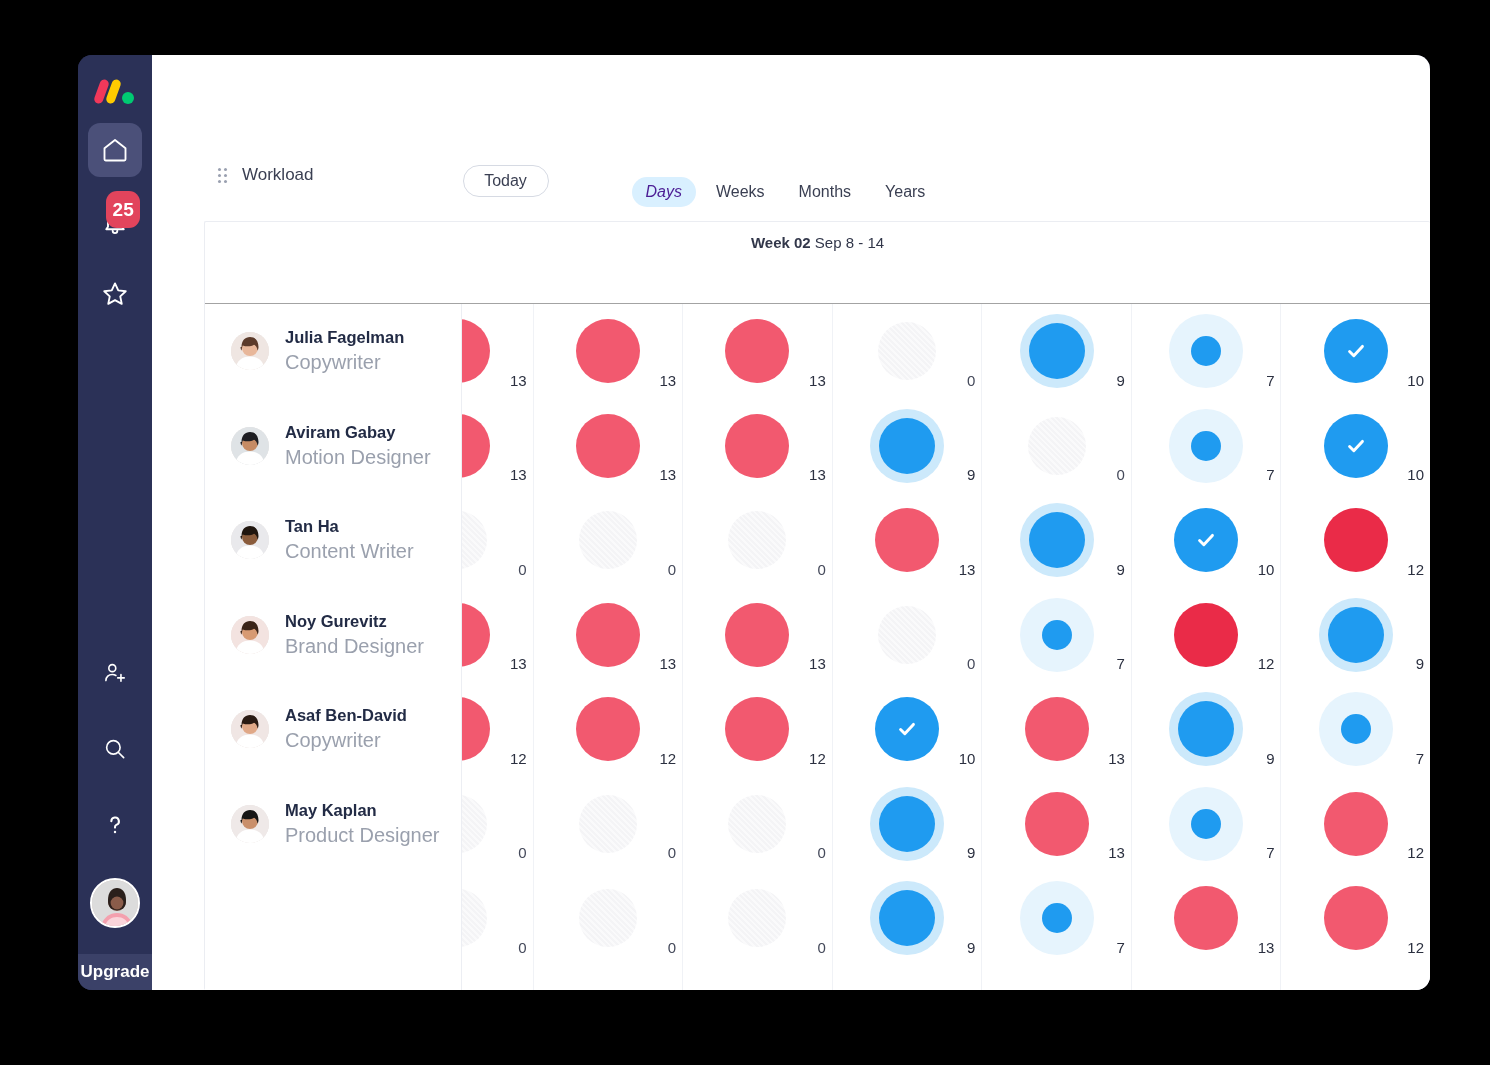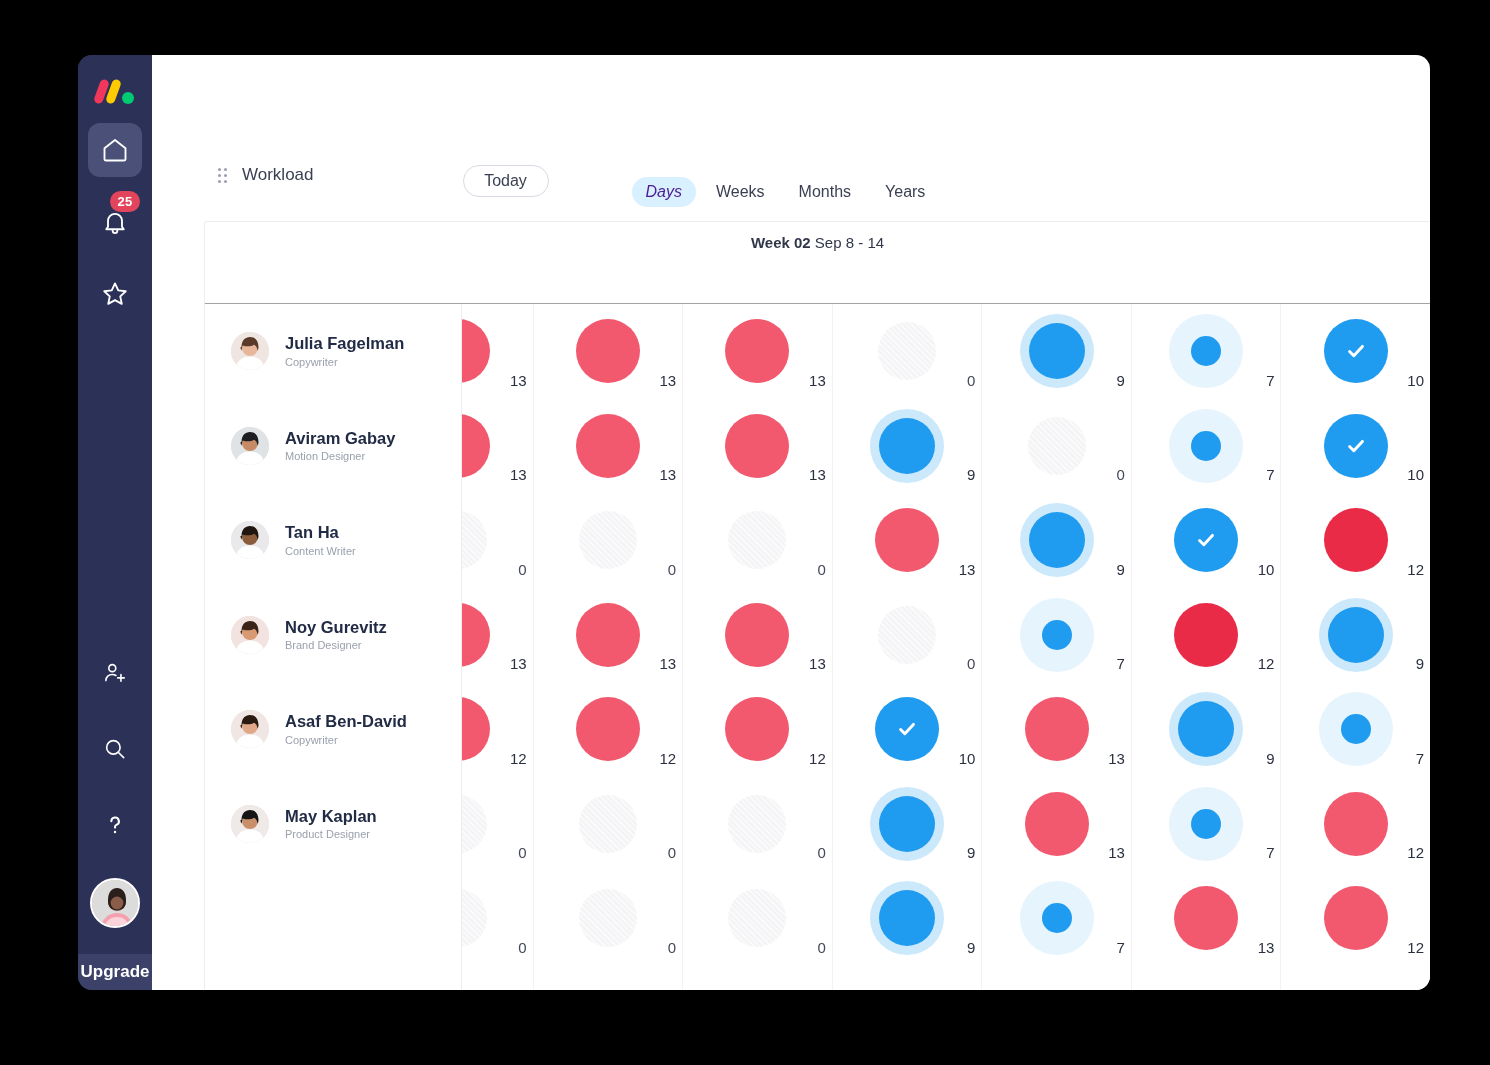--- a/index.html
+++ b/index.html
@@ -45,24 +45,24 @@
 
   .rail-btn {
     width: 54px; height: 54px; margin-top: 18px;
     display: flex; align-items: center; justify-content: center;
     border-radius: 12px; position: relative;
   }
   .rail-btn.active { background: #4b5079; }
   .rail-btn svg { display:block; }
   .badge {
     position: absolute; top: -4px; right: 2px;
-    min-width: 30px; height: 21px; padding: 0 6px;
+    min-width: 30px; height: 37px; padding: 0 6px;
     background: #e2445c; color: #fff;
     border-radius: 11px;
-    font-size: 13px; font-weight: 700;
+    font-size: 19px; font-weight: 700;
     display: flex; align-items: center; justify-content: center;
     letter-spacing: .2px;
   }
   .rail-spacer { flex: 1 1 auto; }
   .rail-bottom { display:flex; flex-direction: column; align-items:center; padding-bottom: 4px; }
   .rail-bottom .rail-btn { margin-top: 22px; }
   .avatar-rail {
     width: 50px; height: 50px; border-radius: 50%;
     margin-top: 26px; margin-bottom: 22px;
     border: 2px solid #ffffff; overflow: hidden; position: relative;
@@ -153,21 +153,21 @@
     display: flex; align-items: center;
     padding-left: 26px;
   }
   .p-avatar {
     width: 38px; height: 38px; border-radius: 50%;
     flex: 0 0 38px; overflow: hidden; position: relative;
     background: #e8e2e0;
   }
   .p-text { margin-left: 16px; }
   .p-name { font-size: 16.5px; font-weight: 700; color: #222b45; line-height: 1.25; }
-  .p-role { font-size: 11px; color: #9aa0ad; line-height: 1.3; margin-top: 1px; }
+  .p-role { font-size: 20px; color: #9aa0ad; line-height: 1.3; margin-top: 1px; }
 
   .days-area {
     flex: 1 1 auto; position: relative; display: flex;
     margin-left: -78px;
   }
   .day-col {
     flex: 1 1 0;
     border-right: 1px solid #f0f2f6;
     position: relative;
   }

